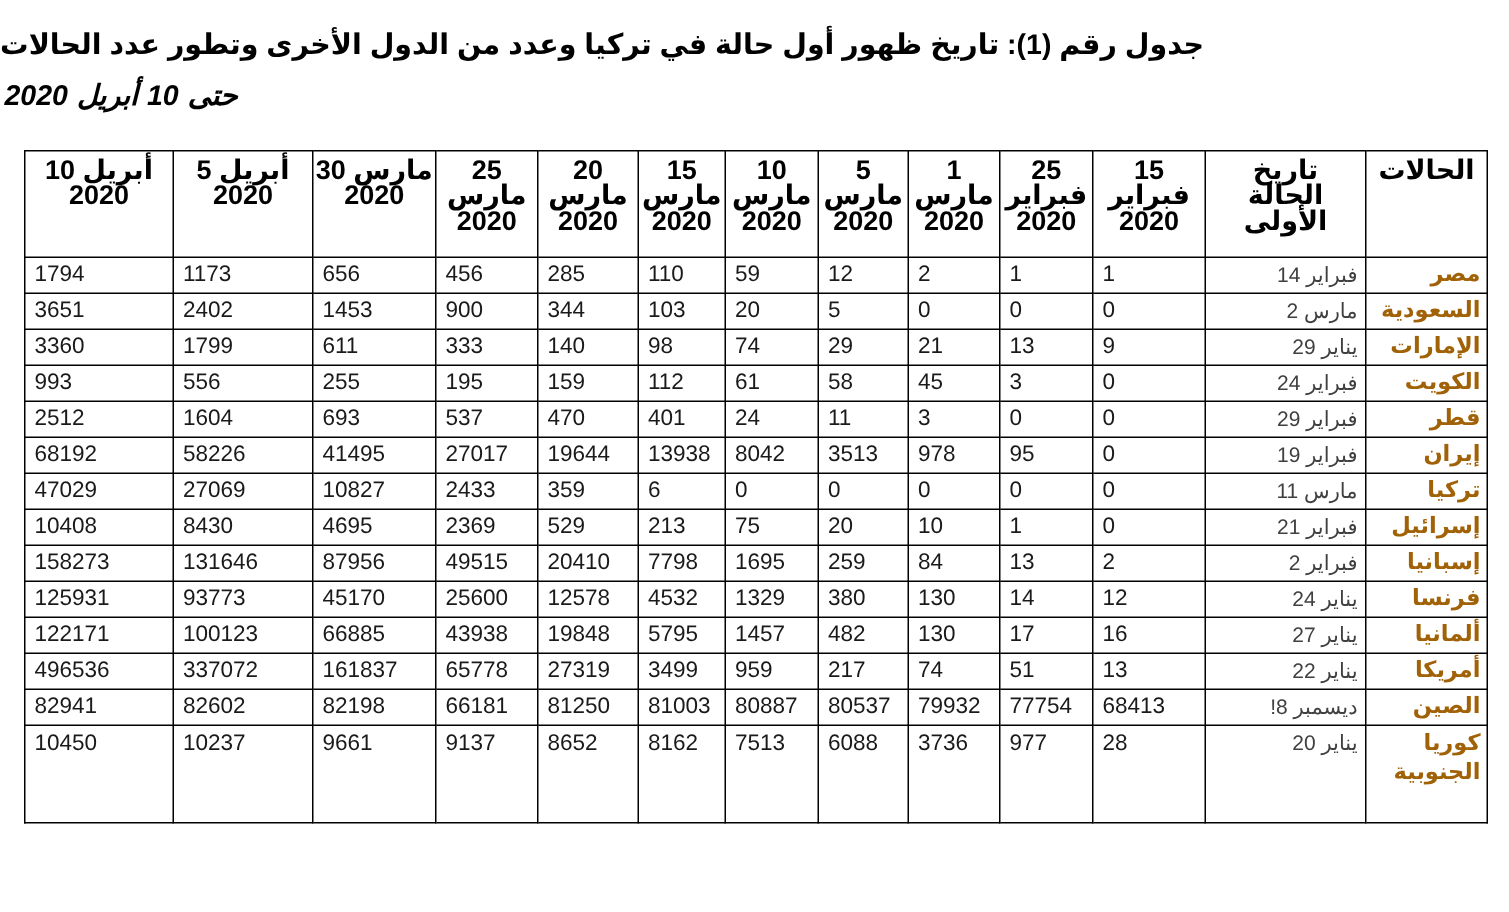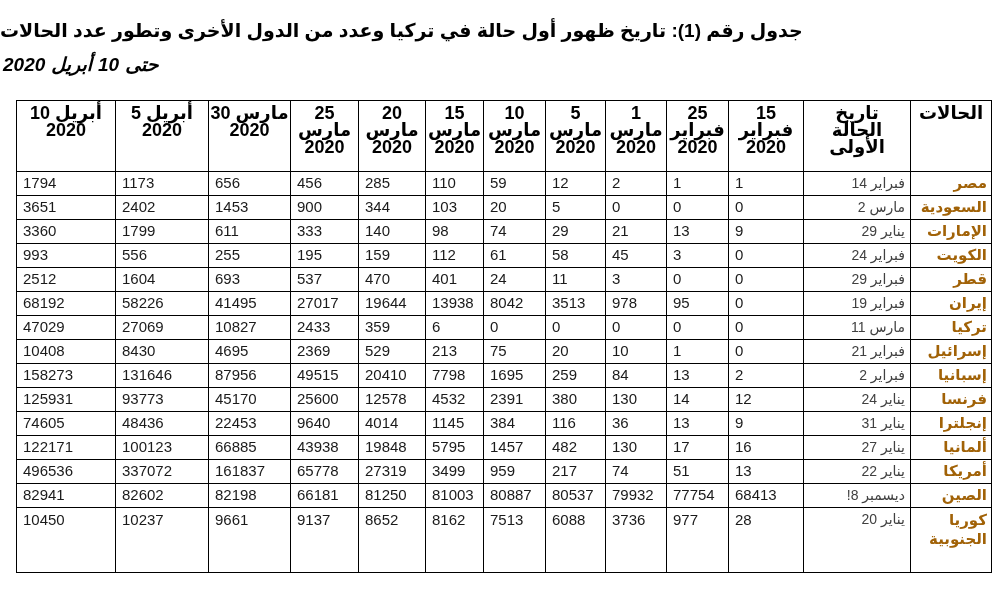--- a/index.html
+++ b/index.html
@@ -245,42 +245,27 @@
           <td class="date">2 فبراير</td>
           <td class="country">إسبانيا</td>
         </tr>
         <tr>
           <td class="num">125931</td>
           <td class="num">93773</td>
           <td class="num">45170</td>
           <td class="num">25600</td>
           <td class="num">12578</td>
           <td class="num">4532</td>
-          <td class="num">2391</td>
+          <td class="num">1329</td>
           <td class="num">380</td>
           <td class="num">130</td>
           <td class="num">14</td>
           <td class="num">12</td>
           <td class="date">24 يناير</td>
           <td class="country">فرنسا</td>
-        </tr>
-        <tr>
-          <td class="num">74605</td>
-          <td class="num">48436</td>
-          <td class="num">22453</td>
-          <td class="num">9640</td>
-          <td class="num">4014</td>
-          <td class="num">1145</td>
-          <td class="num">384</td>
-          <td class="num">116</td>
-          <td class="num">36</td>
-          <td class="num">13</td>
-          <td class="num">9</td>
-          <td class="date">31 يناير</td>
-          <td class="country">إنجلترا</td>
         </tr>
         <tr>
           <td class="num">122171</td>
           <td class="num">100123</td>
           <td class="num">66885</td>
           <td class="num">43938</td>
           <td class="num">19848</td>
           <td class="num">5795</td>
           <td class="num">1457</td>
           <td class="num">482</td>

